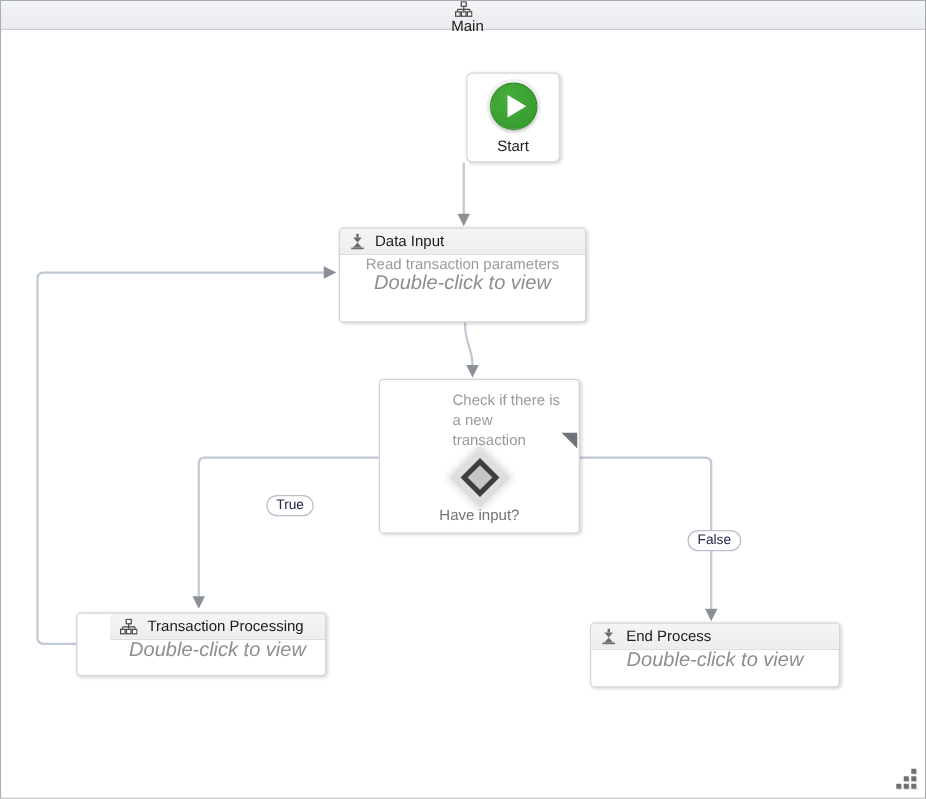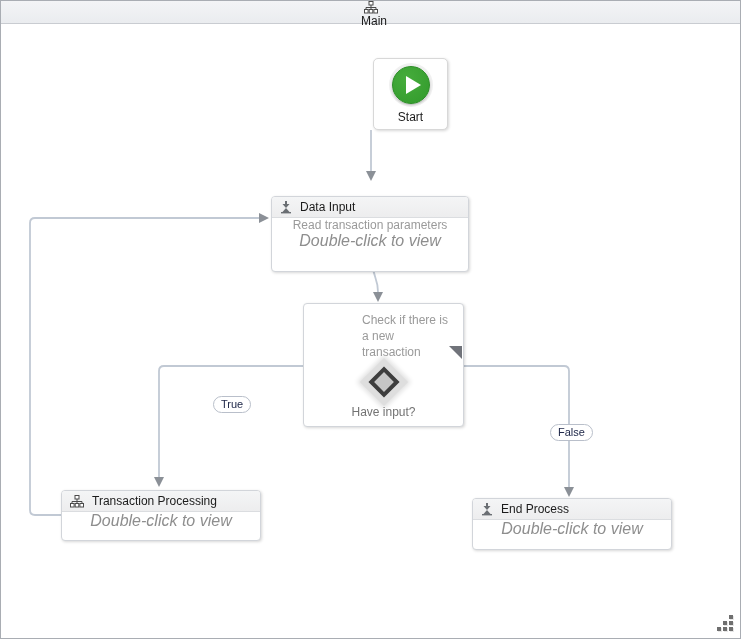--- a/index.html
+++ b/index.html
@@ -122,22 +122,22 @@
     border: 1px solid #b9bfca;
     border-radius: 9px;
     font-size: 11px; color: #20294a;
     line-height: 15px; padding: 0 7px;
     text-align: center;
   }
   .pill-true { left: 212px; top: 333px; margin-top: 38px; }
   .pill-false { left: 549px; top: 399px; }
 
   
-  .data-input-node { left: 270px; top: 157px; width: 198px; height: 76px; margin-top: 14px; }
-  .tp-node  { left: 60px;  top: 465px; width: 200px; height: 51px; }
+  .data-input-node { left: 270px; top: 157px; width: 198px; height: 76px; }
+  .tp-node  { left: 60px;  top: 465px; width: 200px; height: 51px; padding-left: 26px; }
   .end-node { left: 471px; top: 473px; width: 200px; height: 52px; }
 
   
   .grip { position: absolute; right: 7px; bottom: 7px; width: 16px; height: 16px; }
   .grip .dot {
     position: absolute; width: 4px; height: 4px;
     background: #6f6f6f; box-shadow: 1px 1px 0 #e6e6e6;
   }
 </style>
 </head>

